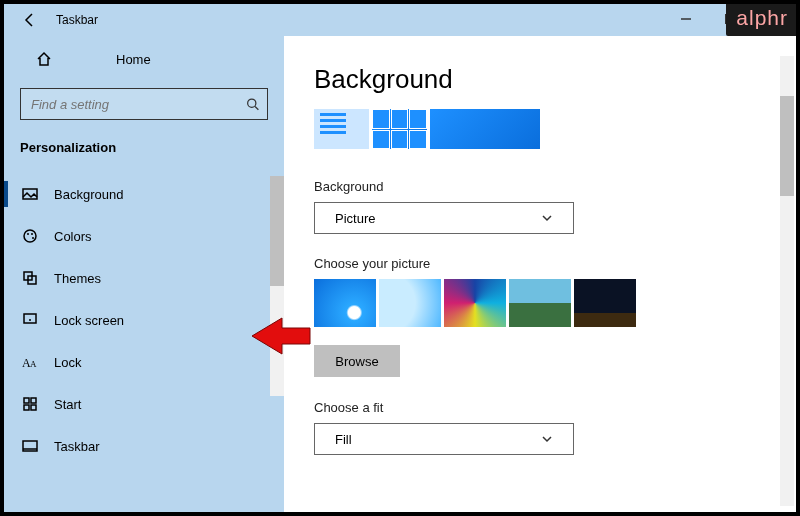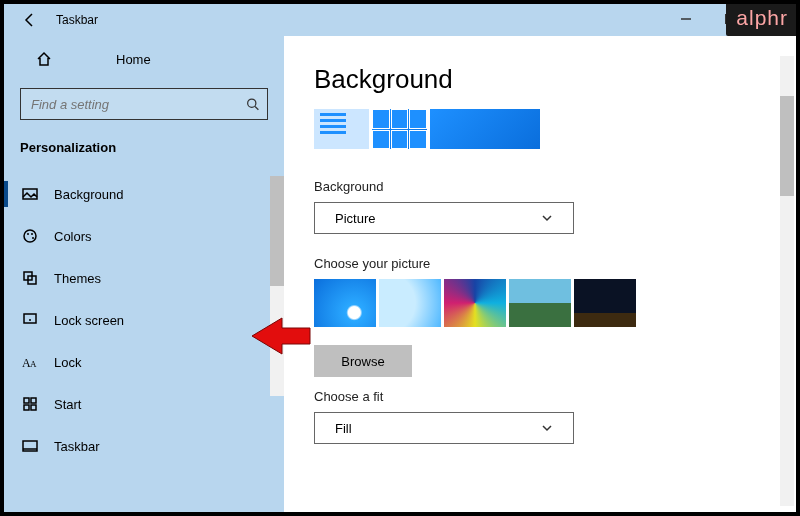--- a/index.html
+++ b/index.html
@@ -39,21 +39,21 @@
   .field-label { font-size: 13px; color: #222; margin-bottom: 8px; }
   .dropdown { width: 260px; height: 32px; border: 1px solid #666; display: flex; align-items: center; justify-content: space-between; padding: 0 20px; margin-bottom: 22px; background: #fff; cursor: pointer; }
   .dropdown svg { width: 12px; height: 12px; stroke: #333; }
   .thumbs { display: flex; gap: 3px; margin-bottom: 18px; }
   .thumb { width: 62px; height: 48px; cursor: pointer; }
   .t1 { background: radial-gradient(circle at 65% 70%, #fff 0 6px, #2aa8ff 8px, #0a6edc 100%); }
   .t2 { background: radial-gradient(circle at 10% 50%, #c9ecff 0 30px, #2aa8ff 70px); }
   .t3 { background: conic-gradient(#1743a5,#0fb0e0,#e4e020,#d02070,#1743a5); }
   .t4 { background: linear-gradient(#6fbfe0 0 50%, #3a7040 50% 100%); }
   .t5 { background: linear-gradient(#0a1224 0 70%, #3d2a10 70% 100%); }
-  .browse-btn { width: 98px; height: 32px; background: #bfbfbf; border: none; font-size: 13px; cursor: pointer; margin-bottom: 12px; }
+  .browse-btn { width: 86px; height: 32px; background: #bfbfbf; border: none; font-size: 13px; cursor: pointer; margin-bottom: 23px; }
   .main-scroll { position: absolute; right: 2px; top: 20px; bottom: 6px; width: 14px; background: #f1f1f1; }
   .main-thumb { width: 100%; height: 100px; background: #bfbfbf; position: absolute; top: 40px; }
   .arrow { position: absolute; left: 248px; top: 312px; width: 60px; height: 40px; z-index: 10; pointer-events: none; }
   .arrow svg { width: 100%; height: 100%; }
   .badge { position: absolute; right: -2px; top: -2px; background: #1a1a1a; color: #fca5a5; padding: 4px 10px 6px 10px; font-weight: 400; font-size: 21px; letter-spacing: 1px; z-index: 20; border-radius: 2px; }
   svg { fill: none; stroke-width: 1.5; }
 </style>
 </head>
 <body>
 

